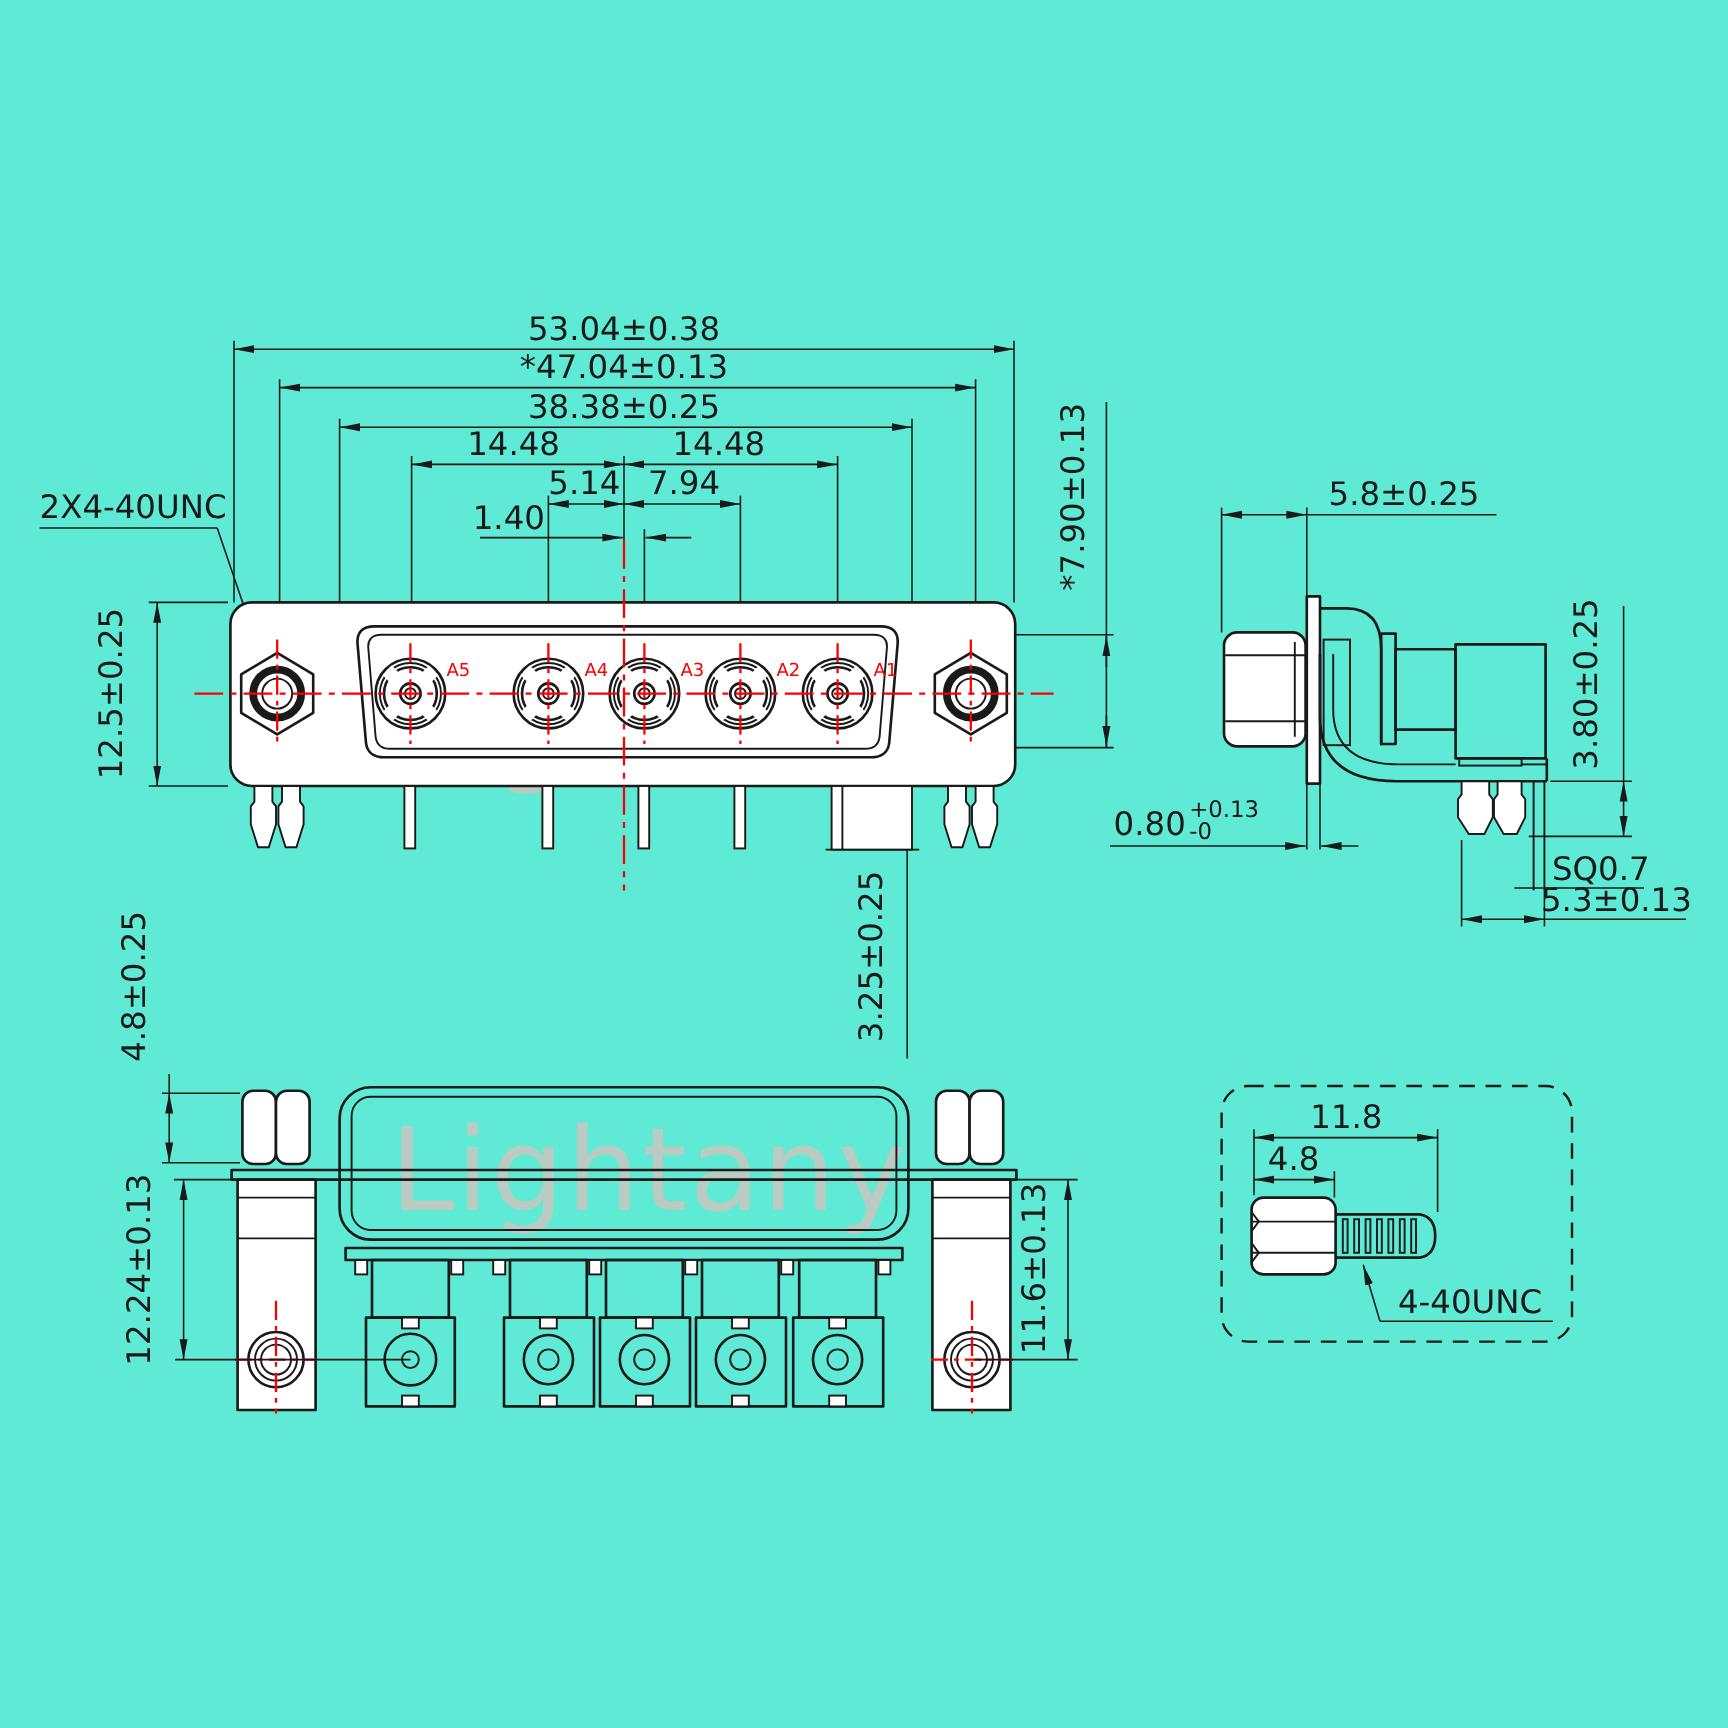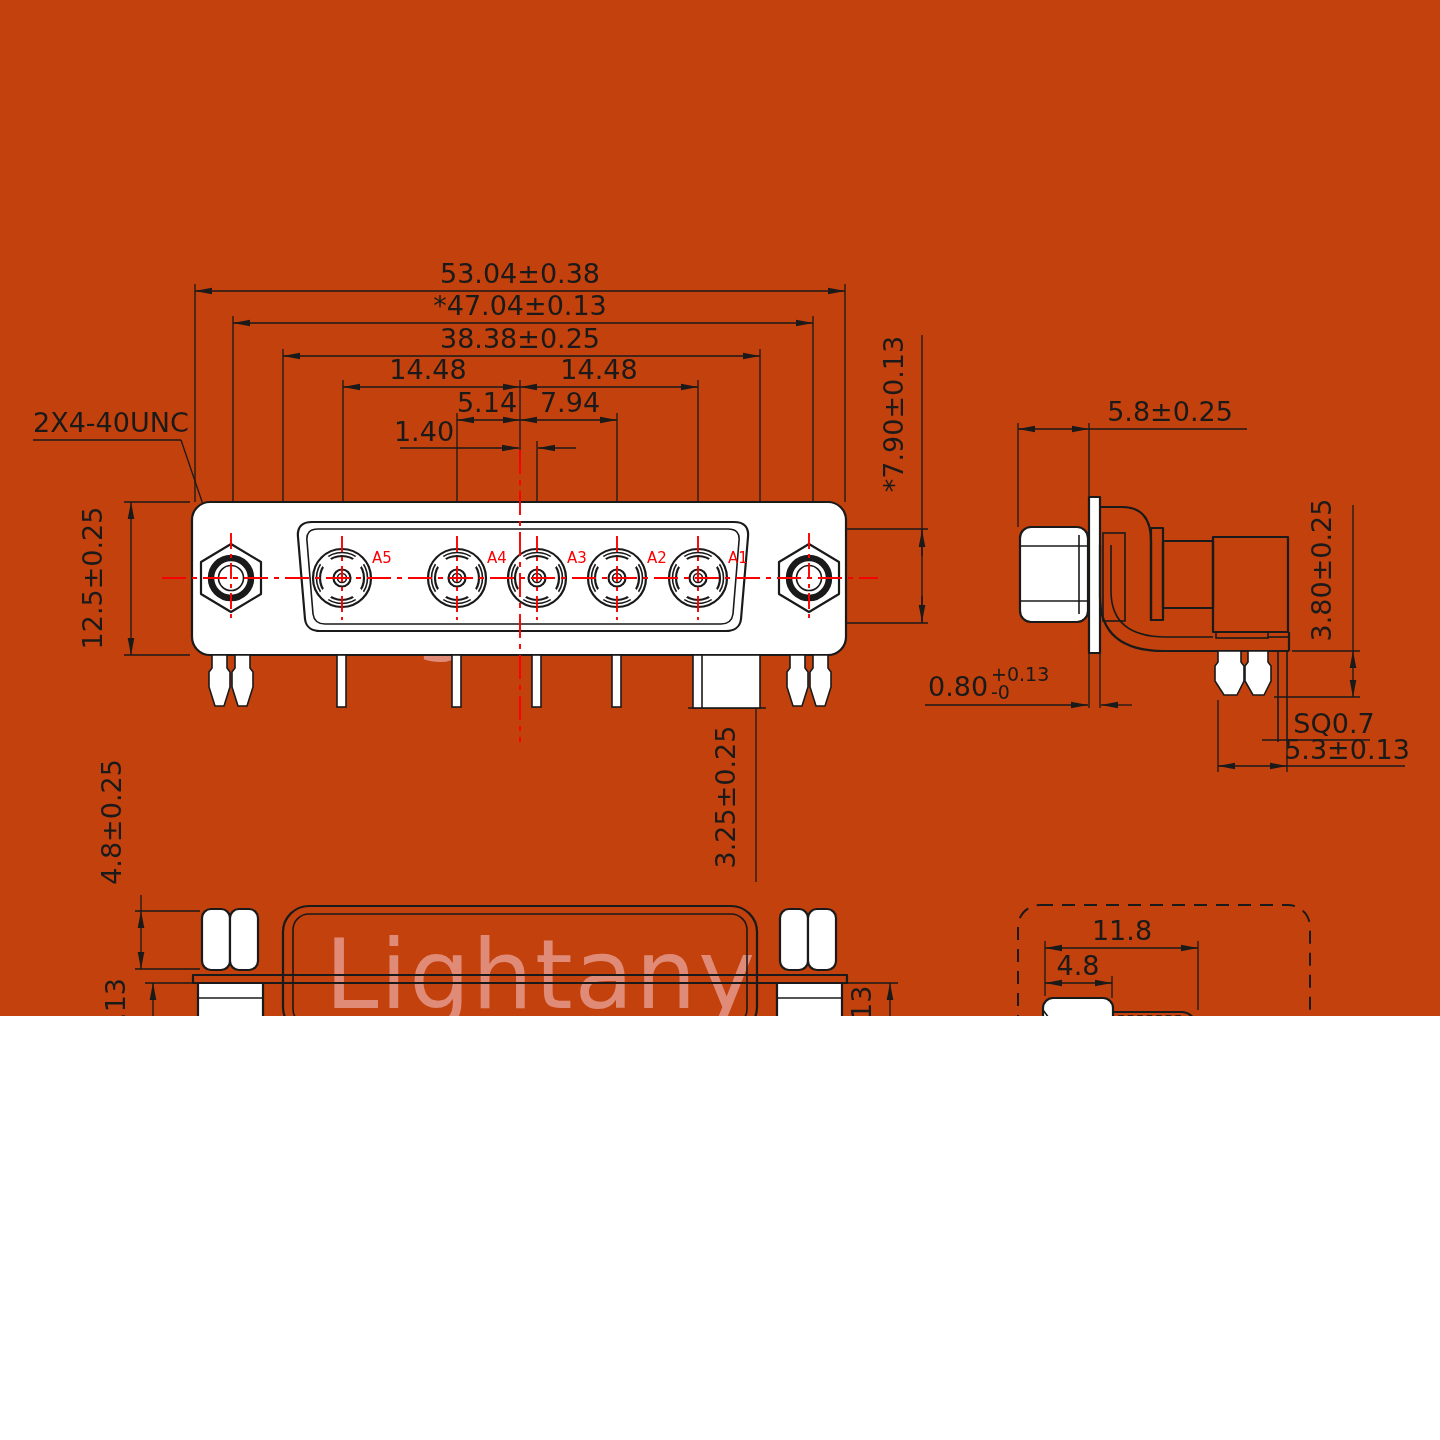--- a/index.html
+++ b/index.html
@@ -1,16 +1,16 @@
 <!DOCTYPE html>
 <html><head>
 <meta charset="utf-8">
 <style>
   html,body{margin:0;padding:0;background:#ffffff;}
-  #canvas{position:relative;width:1440px;height:1016px;background:#c2410c;overflow:hidden;text-decoration:underline;}
+  #canvas{position:relative;width:1440px;height:1440px;background:#5eead4;overflow:hidden;text-decoration:underline;}
   svg{position:absolute;top:0;left:0;}
   svg text{font-family:"DejaVu Sans","Liberation Sans",sans-serif;fill:#1a1a1a;}
   .s2{stroke:#1a1a1a;stroke-width:2.2;fill:none;stroke-linejoin:round;}
   .s15{stroke:#1a1a1a;stroke-width:1.6;fill:none;}
   .s1{stroke:#1a1a1a;stroke-width:1.3;fill:none;}
   .sf{stroke:#1a1a1a;stroke-width:2.2;fill:#ffffff;stroke-linejoin:round;}
   .sf1{stroke:#1a1a1a;stroke-width:1.6;fill:#ffffff;}
   .red{stroke:#fb0000;stroke-width:1.9;fill:none;}
   .cl{stroke-dasharray:24 6 5 6;}
   .dt{font-size:27px;}

